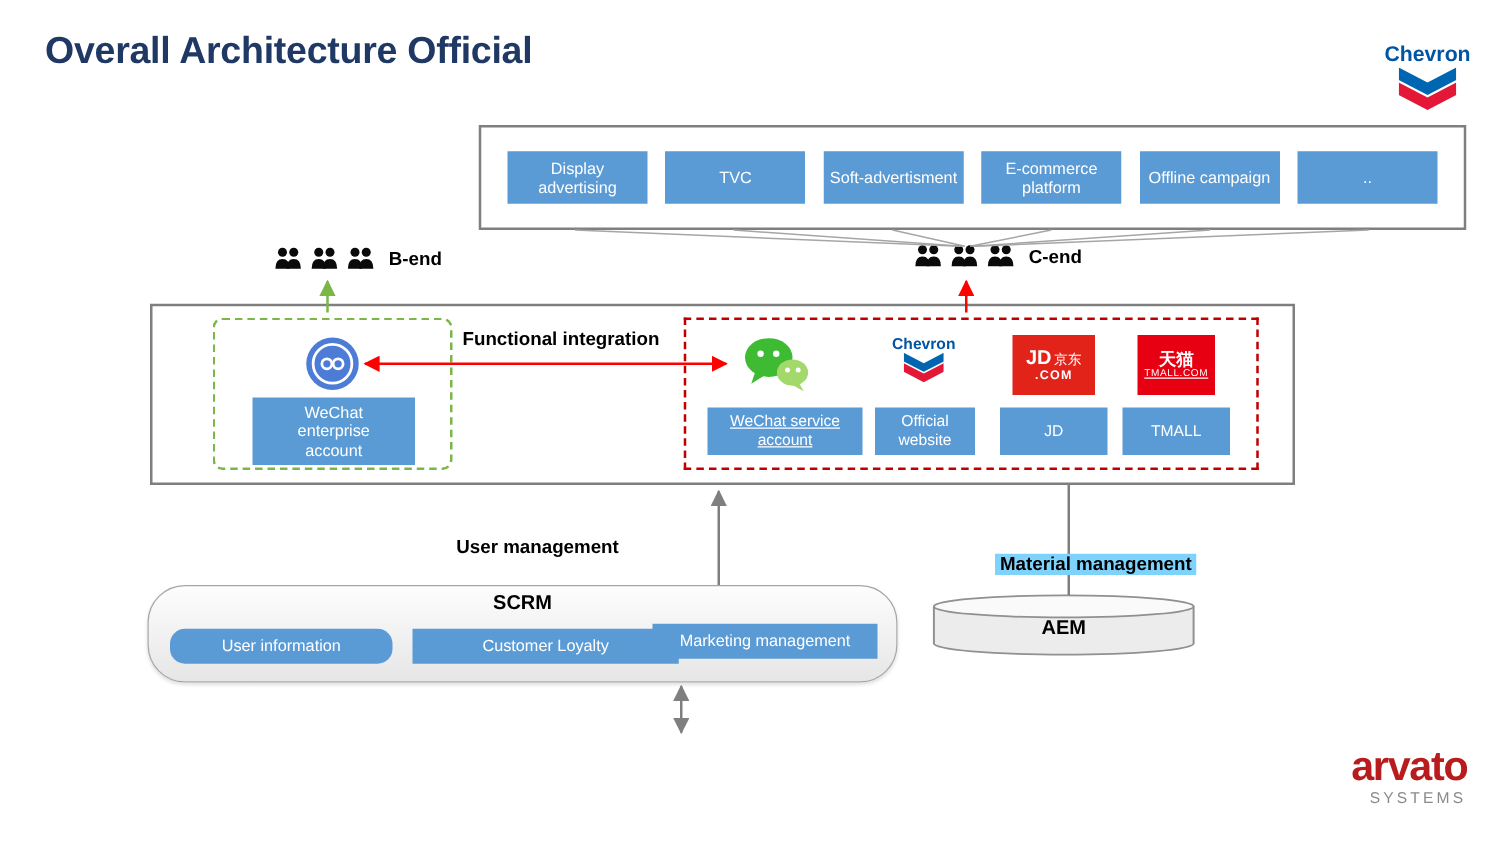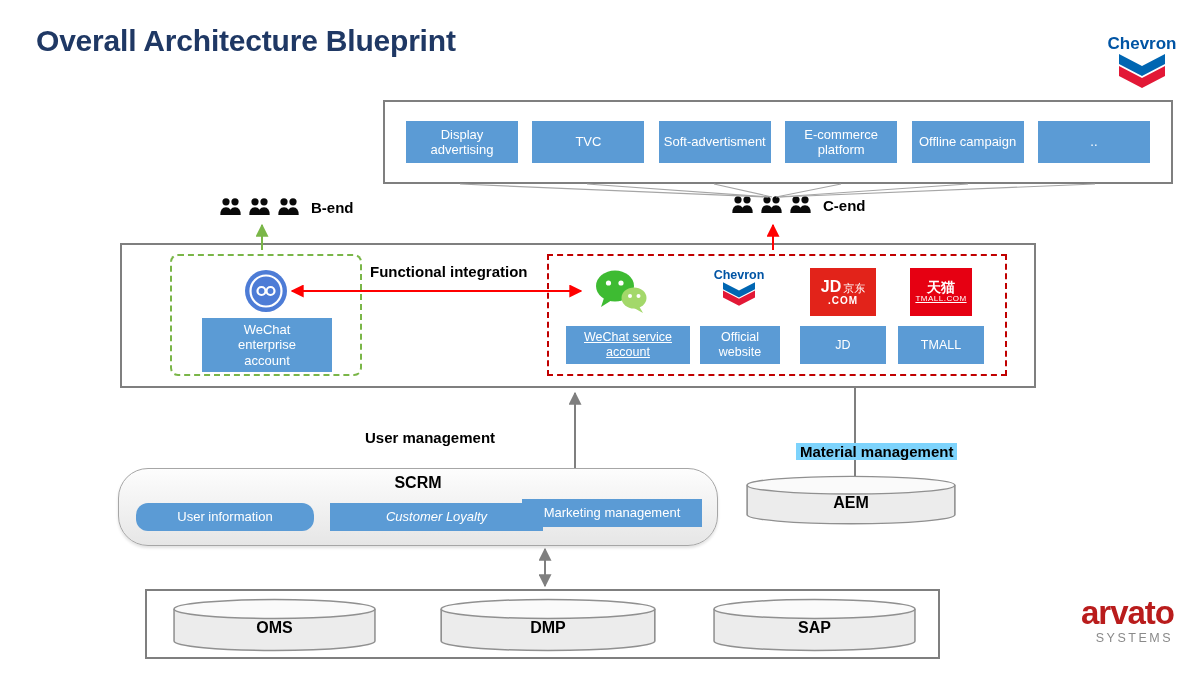--- a/index.html
+++ b/index.html
@@ -73,21 +73,21 @@
         <circle cx="15" cy="4.8" r="3.6"></circle>
         <path d="M9.3 18 Q9.3 10.2 15 10.2 Q20.7 10.2 20.7 18 Z"></path>
       </g>
       <g id="chev-mark">
         <polygon points="0,0 23,12 46,0 46,10 23,22 0,10" fill="#0066B2"></polygon>
         <polygon points="0,12 23,24 46,12 46,22 23,34 0,22" fill="#E21836"></polygon>
       </g>
     </defs>
   </svg>
 
-  <h1 id="page-title">Overall Architecture Blueprint</h1>
+  <h1 id="page-title">Overall Architecture Official</h1>
 
   <div class="abs" id="chevron-logo">
     <span class="chev-word">Chevron</span>
     <svg width="46" height="34" viewBox="0 0 46 34">
         <use href="#chev-mark"></use>
       </svg>
   </div>
 
   <div class="panel" id="channels-panel">
     <div class="chip">Display advertising</div>
@@ -160,55 +160,32 @@
       </div>
       <div class="mini-box" style="left:349px;top:70px;width:86px;height:38px;">TMALL</div>
     </div>
   </div>
 
   <div class="bold-label" style="left:365px;top:429px">User management</div>
 
   <div class="abs" id="scrm-platform">
     <div id="scrm-title">SCRM</div>
     <div class="chip" style="left:17px;top:34px;width:178px;border-radius:12px;">User information</div>
-    <div class="chip" style="left:211px;top:34px;width:213px;font-style:italic;">Customer Loyalty</div>
+    <div class="chip" style="left:211px;top:34px;width:213px;">Customer Loyalty</div>
     <div class="chip" style="left:403px;top:30px;width:180px;">Marketing management</div>
   </div>
 
   <div class="cyl" style="left:745px;top:474px;width:212px;height:52px;">
     <svg viewBox="0 0 200 56" preserveAspectRatio="none">
       <path d="M2 12 v32 a98 9.5 0 0 0 196 0 V12" fill="#ececec" stroke="#909090" stroke-width="1.5"></path>
       <ellipse cx="100" cy="12" rx="98" ry="9.5" fill="#fafafa" stroke="#909090" stroke-width="1.5"></ellipse>
     </svg>
     <div class="cyl-label">AEM</div>
   </div>
 
-  <div class="panel" id="backend-panel">
-    <div class="cyl" style="left:25px;top:6px;width:205px;height:56px;">
-      <svg viewBox="0 0 200 56" preserveAspectRatio="none">
-        <path d="M2 12 v32 a98 9.5 0 0 0 196 0 V12" fill="#ececec" stroke="#909090" stroke-width="1.5"></path>
-        <ellipse cx="100" cy="12" rx="98" ry="9.5" fill="#fafafa" stroke="#909090" stroke-width="1.5"></ellipse>
-      </svg>
-      <div class="cyl-label">OMS</div>
-    </div>
-    <div class="cyl" style="left:292px;top:6px;width:218px;height:56px;">
-      <svg viewBox="0 0 200 56" preserveAspectRatio="none">
-        <path d="M2 12 v32 a98 9.5 0 0 0 196 0 V12" fill="#ececec" stroke="#909090" stroke-width="1.5"></path>
-        <ellipse cx="100" cy="12" rx="98" ry="9.5" fill="#fafafa" stroke="#909090" stroke-width="1.5"></ellipse>
-      </svg>
-      <div class="cyl-label">DMP</div>
-    </div>
-    <div class="cyl" style="left:565px;top:6px;width:205px;height:56px;">
-      <svg viewBox="0 0 200 56" preserveAspectRatio="none">
-        <path d="M2 12 v32 a98 9.5 0 0 0 196 0 V12" fill="#ececec" stroke="#909090" stroke-width="1.5"></path>
-        <ellipse cx="100" cy="12" rx="98" ry="9.5" fill="#fafafa" stroke="#909090" stroke-width="1.5"></ellipse>
-      </svg>
-      <div class="cyl-label">SAP</div>
-    </div>
-  </div>
 
   <div class="abs" id="arvato-logo">
     <div id="arvato-word">arvato</div>
     <div id="arvato-sub">SYSTEMS</div>
   </div>
 
   <svg id="overlay" width="1200" height="675" viewBox="0 0 1200 675">
     <defs>
       <marker id="arrGray" viewBox="0 0 10 10" refX="9" refY="5" markerWidth="6.5" markerHeight="6.5" orient="auto-start-reverse">
         <path d="M0 0 L10 5 L0 10 Z" fill="#7f7f7f"></path>

